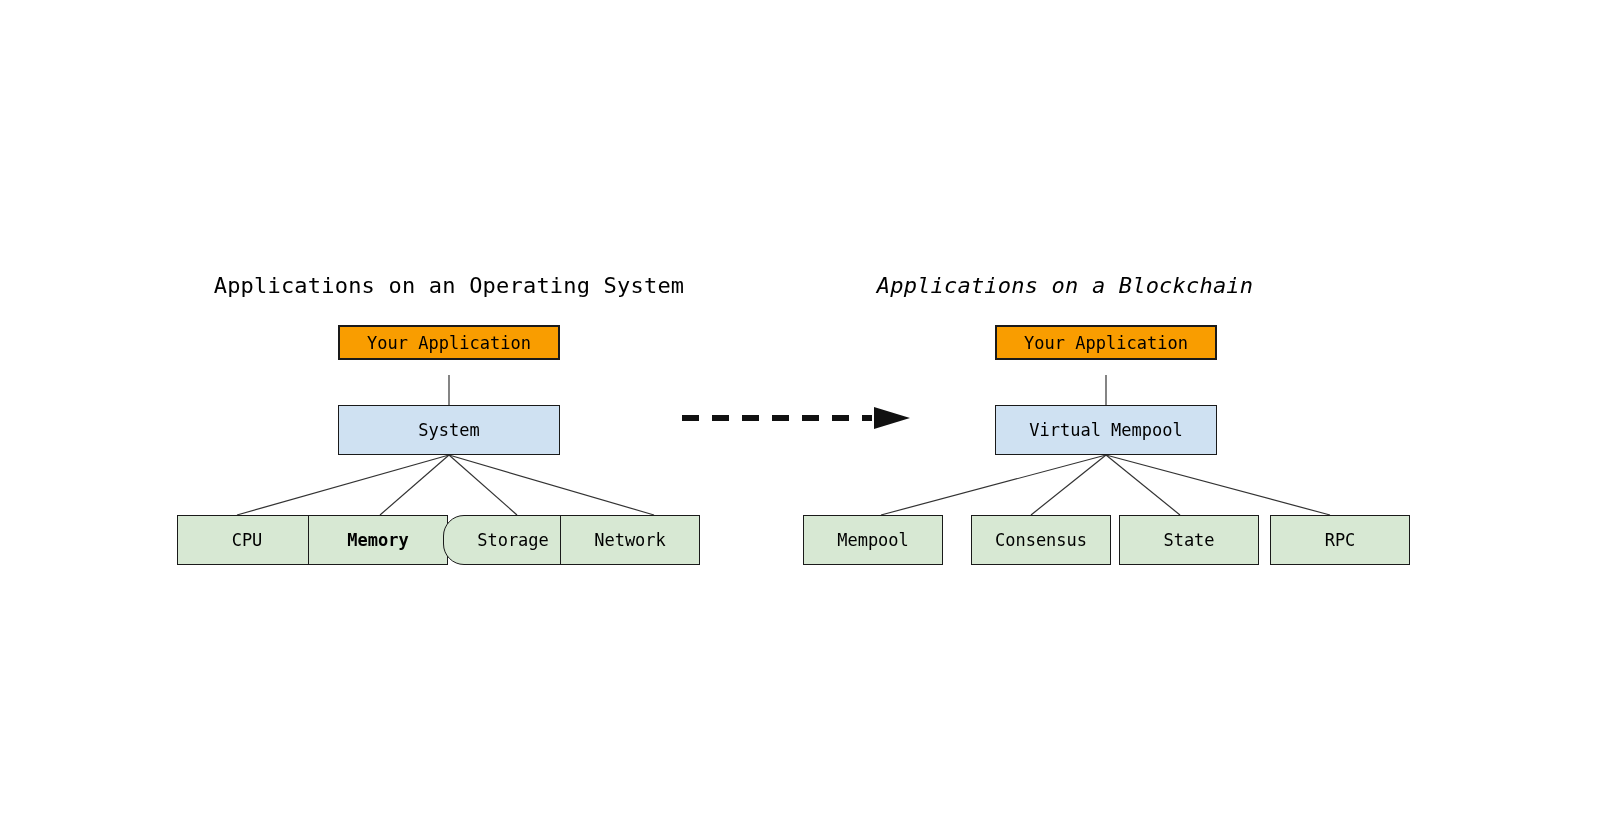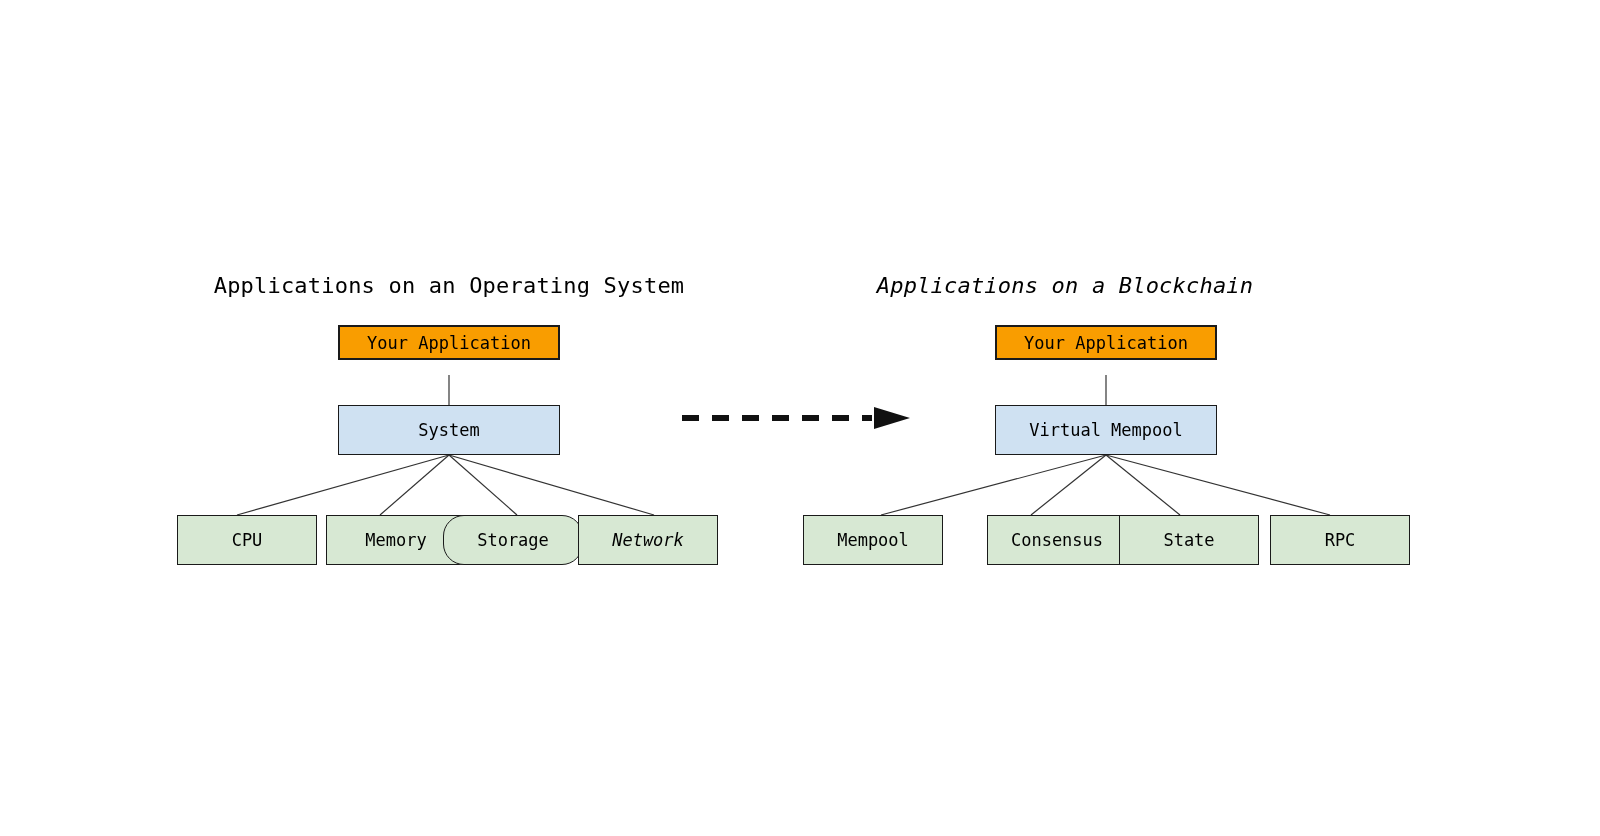--- a/index.html
+++ b/index.html
@@ -106,31 +106,31 @@
   </svg>
 
   <div>
     <div class="diagram-title" style="left:449px;">Applications on an Operating System</div>
 
     <div class="box app" style="left:338px;">Your Application</div>
 
     <div class="box middle" style="left:338px;">System</div>
 
     <div class="box child" style="left:177px;">CPU</div>
-    <div class="box child" style="left:326px;">Memory</div>
+    <div class="box child" style="left:308px;font-weight:bold;">Memory</div>
     <div class="box child" style="left:443px;border-radius:21px;">Storage</div>
-    <div class="box child" style="left:578px;font-style:italic;">Network</div>
+    <div class="box child" style="left:560px;">Network</div>
   </div>
 
   <div>
     <div class="diagram-title" style="left:1065px;font-style:italic;">Applications on a Blockchain</div>
 
     <div class="box app" style="left:995px;">Your Application</div>
 
     <div class="box middle" style="left:995px;">Virtual Mempool</div>
 
     <div class="box child" style="left:803px;">Mempool</div>
-    <div class="box child" style="left:971px;margin-left:16px;">Consensus</div>
+    <div class="box child" style="left:971px;">Consensus</div>
     <div class="box child" style="left:1119px;">State</div>
     <div class="box child" style="left:1270px;">RPC</div>
   </div>
 
 </div>
 
 </body></html>

